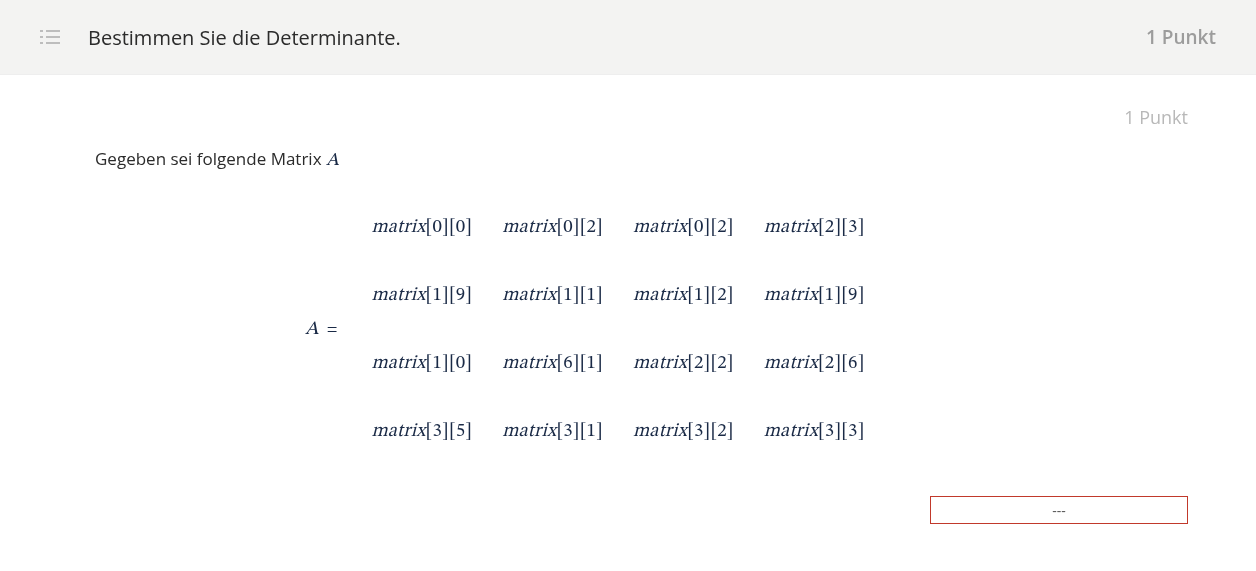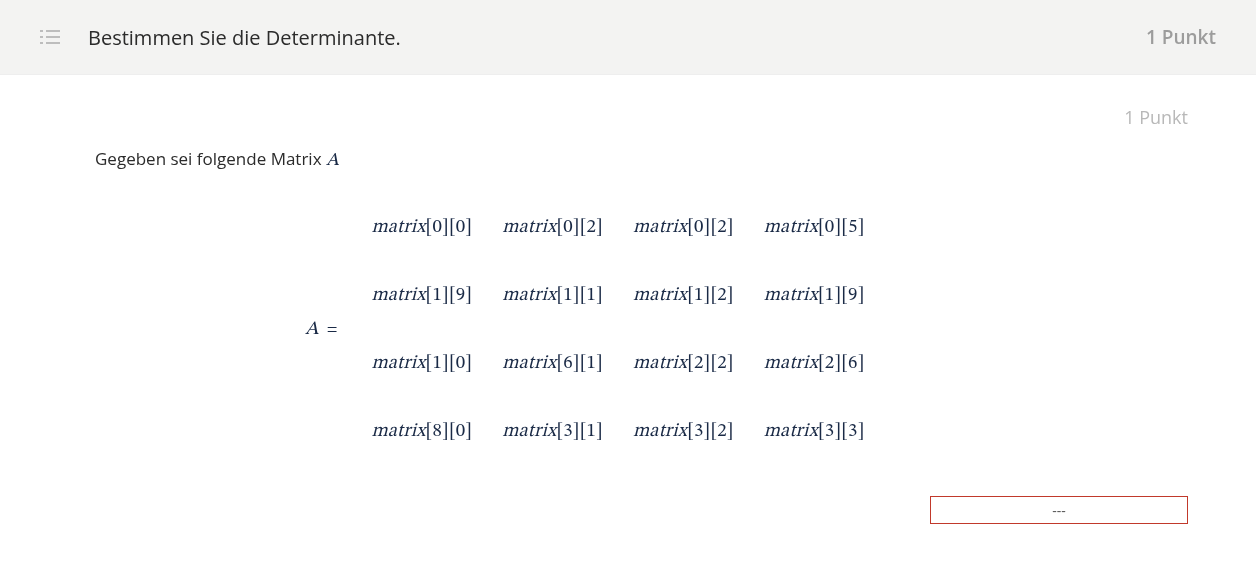--- a/index.html
+++ b/index.html
@@ -114,30 +114,30 @@
     <div class="matrix-wrap">
       <div class="paren">
         <svg viewBox="0 0 14 100" preserveAspectRatio="none">
           <path d="M12 2 C 3 20, 3 80, 12 98" fill="none" stroke="#1a2a46" stroke-width="1.2"></path>
         </svg>
       </div>
       <div class="matrix-grid" id="matrix-grid">
           <span class="cell"><span>matrix</span><span class="br">[0][0]</span></span>
           <span class="cell"><span>matrix</span><span class="br">[0][2]</span></span>
           <span class="cell"><span>matrix</span><span class="br">[0][2]</span></span>
-          <span class="cell"><span>matrix</span><span class="br">[0][5]</span></span>
+          <span class="cell"><span>matrix</span><span class="br">[2][3]</span></span>
           <span class="cell"><span>matrix</span><span class="br">[1][9]</span></span>
           <span class="cell"><span>matrix</span><span class="br">[1][1]</span></span>
           <span class="cell"><span>matrix</span><span class="br">[1][2]</span></span>
           <span class="cell"><span>matrix</span><span class="br">[1][9]</span></span>
           <span class="cell"><span>matrix</span><span class="br">[1][0]</span></span>
           <span class="cell"><span>matrix</span><span class="br">[6][1]</span></span>
           <span class="cell"><span>matrix</span><span class="br">[2][2]</span></span>
           <span class="cell"><span>matrix</span><span class="br">[2][6]</span></span>
-          <span class="cell"><span>matrix</span><span class="br">[8][0]</span></span>
+          <span class="cell"><span>matrix</span><span class="br">[3][5]</span></span>
           <span class="cell"><span>matrix</span><span class="br">[3][1]</span></span>
           <span class="cell"><span>matrix</span><span class="br">[3][2]</span></span>
           <span class="cell"><span>matrix</span><span class="br">[3][3]</span></span>
         </div>
       <div class="paren">
         <svg viewBox="0 0 14 100" preserveAspectRatio="none">
           <path d="M2 2 C 11 20, 11 80, 2 98" fill="none" stroke="#1a2a46" stroke-width="1.2"></path>
         </svg>
       </div>
     </div>

